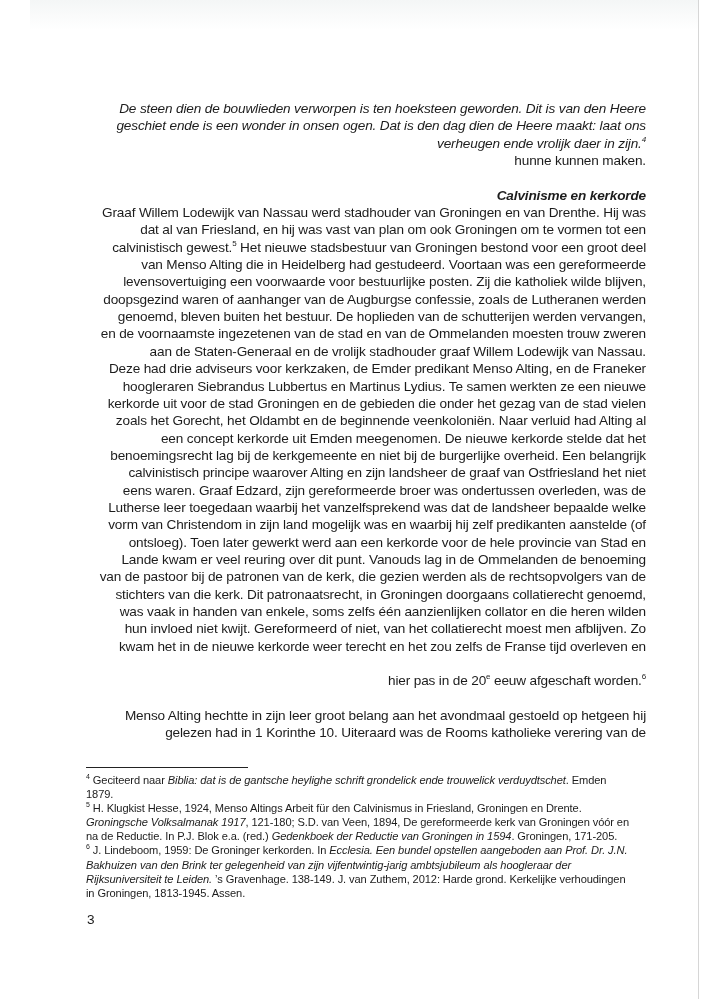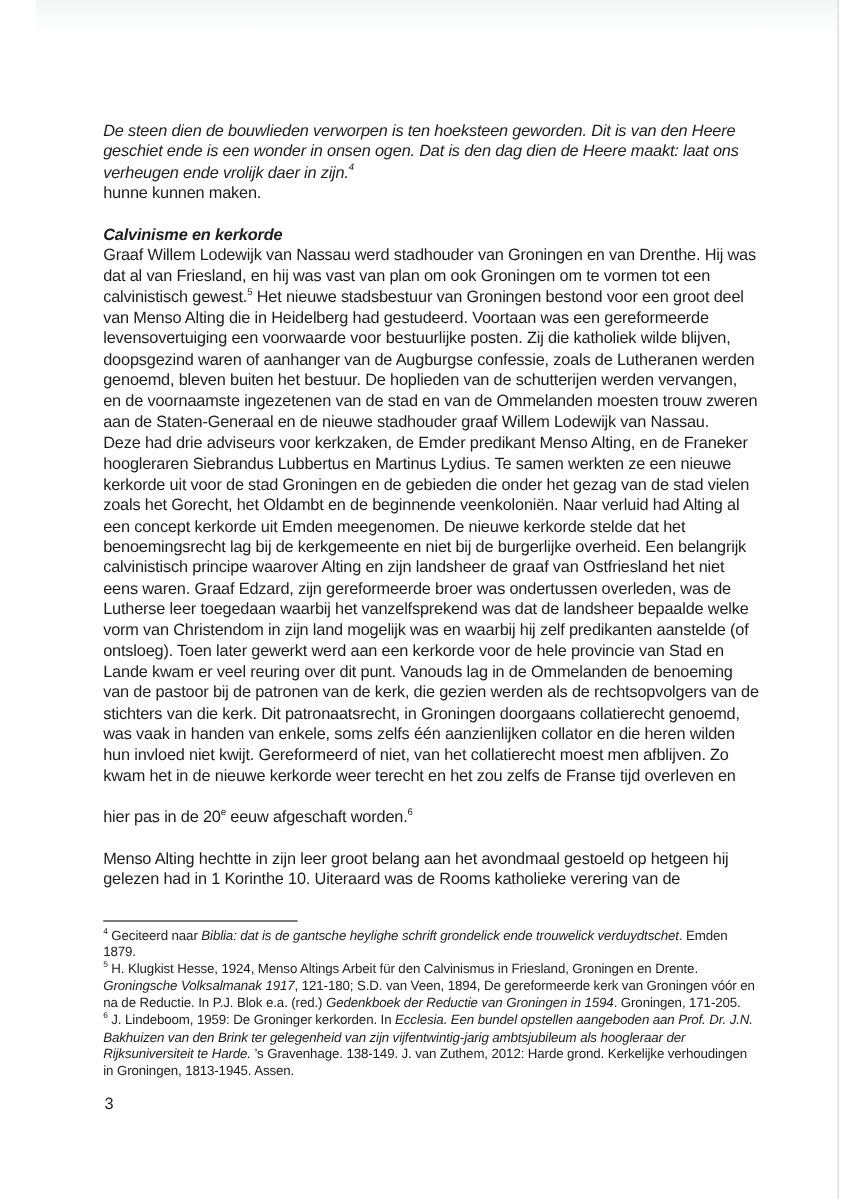--- a/index.html
+++ b/index.html
@@ -29,20 +29,21 @@
       left: 30px;
       width: 668px;
       height: 30px;
       background: linear-gradient(#f4f6f6, #ffffff);
     }
     .content {
       position: absolute;
       left: 86px;
       top: 100px;
       width: 560px;
+      text-align: right;
     }
     .line {
       font-size: 13.6px;
       line-height: 17.35px;
       height: 17.35px;
       white-space: nowrap;
       letter-spacing: -0.15px;
     }
     .it { font-style: italic; }
     .heading {
@@ -112,21 +113,21 @@
   <div>
     <div class="heading">Calvinisme en kerkorde</div>
     <div class="line">Graaf Willem Lodewijk van Nassau werd stadhouder van Groningen en van Drenthe. Hij was</div>
     <div class="line">dat al van Friesland, en hij was vast van plan om ook Groningen om te vormen tot een</div>
     <div class="line"><span>calvinistisch gewest.</span><sup>5</sup><span> Het nieuwe stadsbestuur van Groningen bestond voor een groot deel</span></div>
     <div class="line">van Menso Alting die in Heidelberg had gestudeerd. Voortaan was een gereformeerde</div>
     <div class="line">levensovertuiging een voorwaarde voor  bestuurlijke posten. Zij die katholiek wilde blijven,</div>
     <div class="line">doopsgezind waren of aanhanger van de Augburgse confessie, zoals de Lutheranen werden</div>
     <div class="line">genoemd, bleven buiten het bestuur. De hoplieden van de schutterijen werden vervangen,</div>
     <div class="line">en de voornaamste ingezetenen van de stad en van de Ommelanden moesten trouw zweren</div>
-    <div class="line">aan de Staten-Generaal en de nieuwe stadhouder graaf Willem Lodewijk van Nassau.</div>
+    <div class="line">aan de Staten-Generaal en de vrolijk stadhouder graaf Willem Lodewijk van Nassau.</div>
     <div class="line">Deze had drie adviseurs voor kerkzaken, de Emder predikant Menso Alting, en de Franeker</div>
     <div class="line">hoogleraren Siebrandus Lubbertus en Martinus Lydius. Te samen werkten ze een nieuwe</div>
     <div class="line">kerkorde uit voor de stad Groningen en de gebieden die onder het gezag van de stad vielen</div>
     <div class="line">zoals het Gorecht, het Oldambt en de beginnende veenkoloniën. Naar verluid had Alting al</div>
     <div class="line">een concept kerkorde uit Emden meegenomen. De nieuwe kerkorde stelde dat het</div>
     <div class="line">benoemingsrecht lag bij de kerkgemeente en niet bij de burgerlijke overheid. Een belangrijk</div>
     <div class="line">calvinistisch principe waarover Alting en zijn landsheer de graaf van Ostfriesland het niet</div>
     <div class="line">eens waren. Graaf Edzard, zijn gereformeerde broer was ondertussen overleden, was de</div>
     <div class="line">Lutherse leer toegedaan waarbij het vanzelfsprekend was dat de landsheer bepaalde welke</div>
     <div class="line">vorm van Christendom in zijn land mogelijk was en waarbij hij zelf predikanten aanstelde (of</div>
@@ -156,18 +157,18 @@
     <div class="fn-line">1879.</div>
   </div>
   <div>
     <div class="fn-line"><sup>5</sup><span> H. Klugkist Hesse, 1924, Menso Altings Arbeit für den Calvinismus in Friesland, Groningen en Drente.</span></div>
     <div class="fn-line"><span class="it">Groningsche Volksalmanak 1917</span><span>, 121-180; S.D. van Veen, 1894, De gereformeerde kerk van Groningen vóór en</span></div>
     <div class="fn-line"><span>na de Reductie. In P.J. Blok e.a. (red.) </span><span class="it">Gedenkboek der Reductie van Groningen in 1594</span><span>. Groningen, 171-205.</span></div>
   </div>
   <div>
     <div class="fn-line"><sup>6</sup><span> J. Lindeboom, 1959: De Groninger kerkorden. In </span><span class="it">Ecclesia. Een bundel opstellen aangeboden aan Prof. Dr. J.N.</span></div>
     <div class="fn-line it">Bakhuizen van den Brink ter gelegenheid van zijn vijfentwintig-jarig ambtsjubileum als hoogleraar der</div>
-    <div class="fn-line"><span class="it">Rijksuniversiteit te Harde.</span><span> ’s Gravenhage. 138-149. J. van Zuthem, 2012: Harde grond. Kerkelijke verhoudingen</span></div>
+    <div class="fn-line"><span class="it">Rijksuniversiteit te Leiden.</span><span> ’s Gravenhage. 138-149. J. van Zuthem, 2012: Harde grond. Kerkelijke verhoudingen</span></div>
     <div class="fn-line">in Groningen, 1813-1945. Assen.</div>
   </div>
 </div>
 
 <div class="page-number">3</div>
 
 </body></html>

